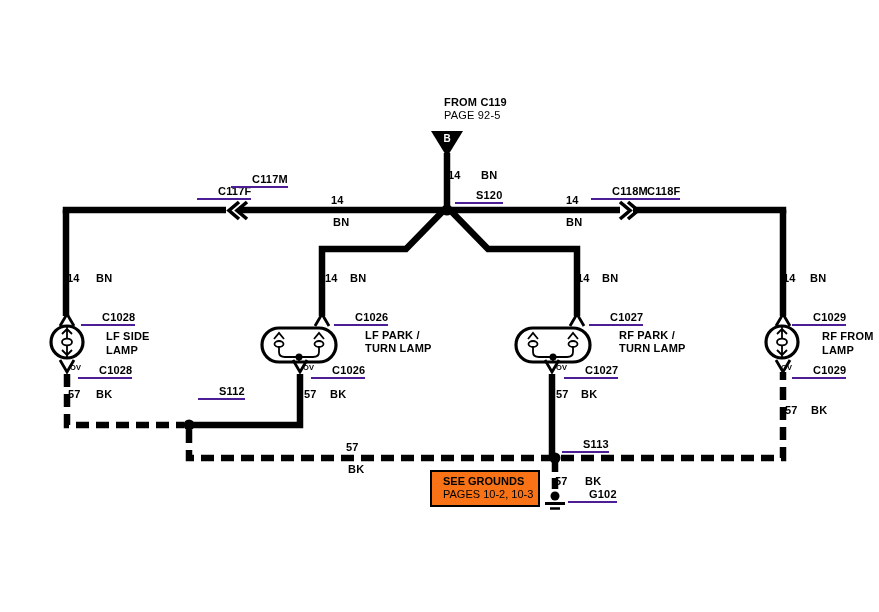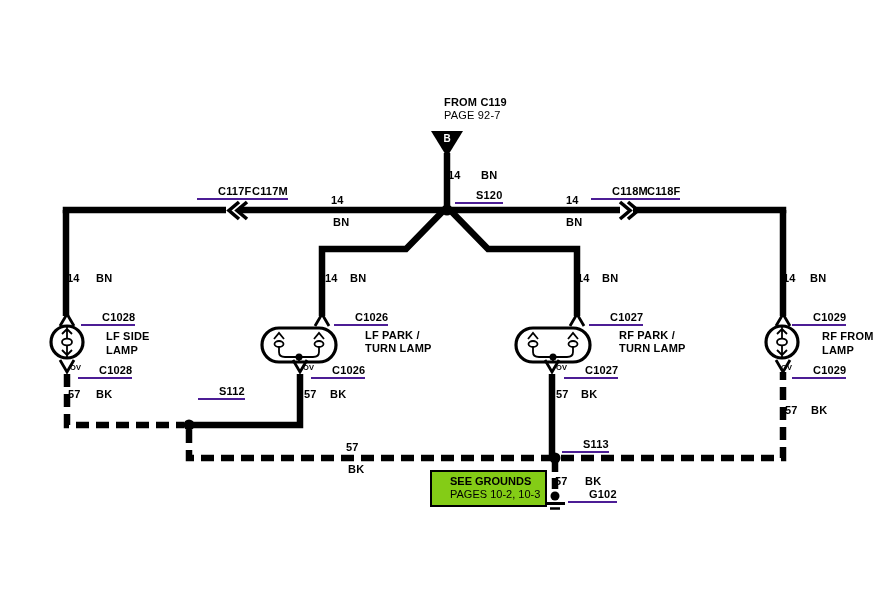--- a/index.html
+++ b/index.html
@@ -12,22 +12,22 @@
     position:absolute; font-size:11px; font-weight:bold; line-height:12px;
     color:#000; white-space:nowrap; letter-spacing:0.2px;padding-left:21px;
   }
   .und { border-bottom:2px solid #4c1d95; padding-bottom:1px; }
   .tiny { font-size:7.5px; line-height:8px; }
   .b-lbl {
     position:absolute; font-size:10px; font-weight:bold; color:#fff;
     width:12px; text-align:center; line-height:11px;
   }
   .note-box {
-    position:absolute; border:2px solid #000; background:#84cc16;
-    padding:3px 5px 4px 18px;
+    position:absolute; border:2px solid #000; background:#f97316;
+    padding:3px 5px 4px 11px;
   }
   .note-box .l1 { font-size:11px; font-weight:bold; line-height:13px; white-space:nowrap; }
   .note-box .l2 { font-size:11px; font-weight:normal; line-height:13px; white-space:nowrap; }
 </style>
 </head>
 <body>
 
 <div class="stage">
 
   <svg class="wires" width="879" height="612" viewBox="0 0 879 612" xmlns="http://www.w3.org/2000/svg">
@@ -116,29 +116,29 @@
 
       <g>
         <circle cx="555" cy="496" r="4.5" fill="#000" stroke="none"></circle>
         <path stroke-width="3" d="M545,503.5 H565"></path>
         <path stroke-width="2.5" d="M550,508.5 H560"></path>
       </g>
     </g>
   </svg>
 
   <span class="lbl" style="left:423px; top:96px;">FROM C119</span>
-  <span class="lbl" style="left:423px; top:109px; font-weight:normal;">PAGE 92-7</span>
+  <span class="lbl" style="left:423px; top:109px; font-weight:normal;">PAGE 92-5</span>
   <span class="b-lbl" style="left:441px; top:133px;">B</span>
 
   <span class="lbl" style="left:427px; top:169px;">14</span>
   <span class="lbl" style="left:460px; top:169px;">BN</span>
   <span class="lbl und" style="left:455px; top:189px;">S120</span>
 
   <span class="lbl und" style="left:197px; top:185px;">C117F</span>
-  <span class="lbl und" style="left:231px; top:185px;">C117M</span>
+  <span class="lbl und" style="left:231px; top:173px;">C117M</span>
   <span class="lbl" style="left:310px; top:194px;">14</span>
   <span class="lbl" style="left:312px; top:216px;">BN</span>
 
   <span class="lbl und" style="left:591px; top:185px;">C118M</span>
   <span class="lbl und" style="left:626px; top:185px;">C118F</span>
   <span class="lbl" style="left:545px; top:194px;">14</span>
   <span class="lbl" style="left:545px; top:216px;">BN</span>
 
   <span class="lbl" style="left:46px;  top:272px;">14</span>
   <span class="lbl" style="left:75px;  top:272px;">BN</span>

